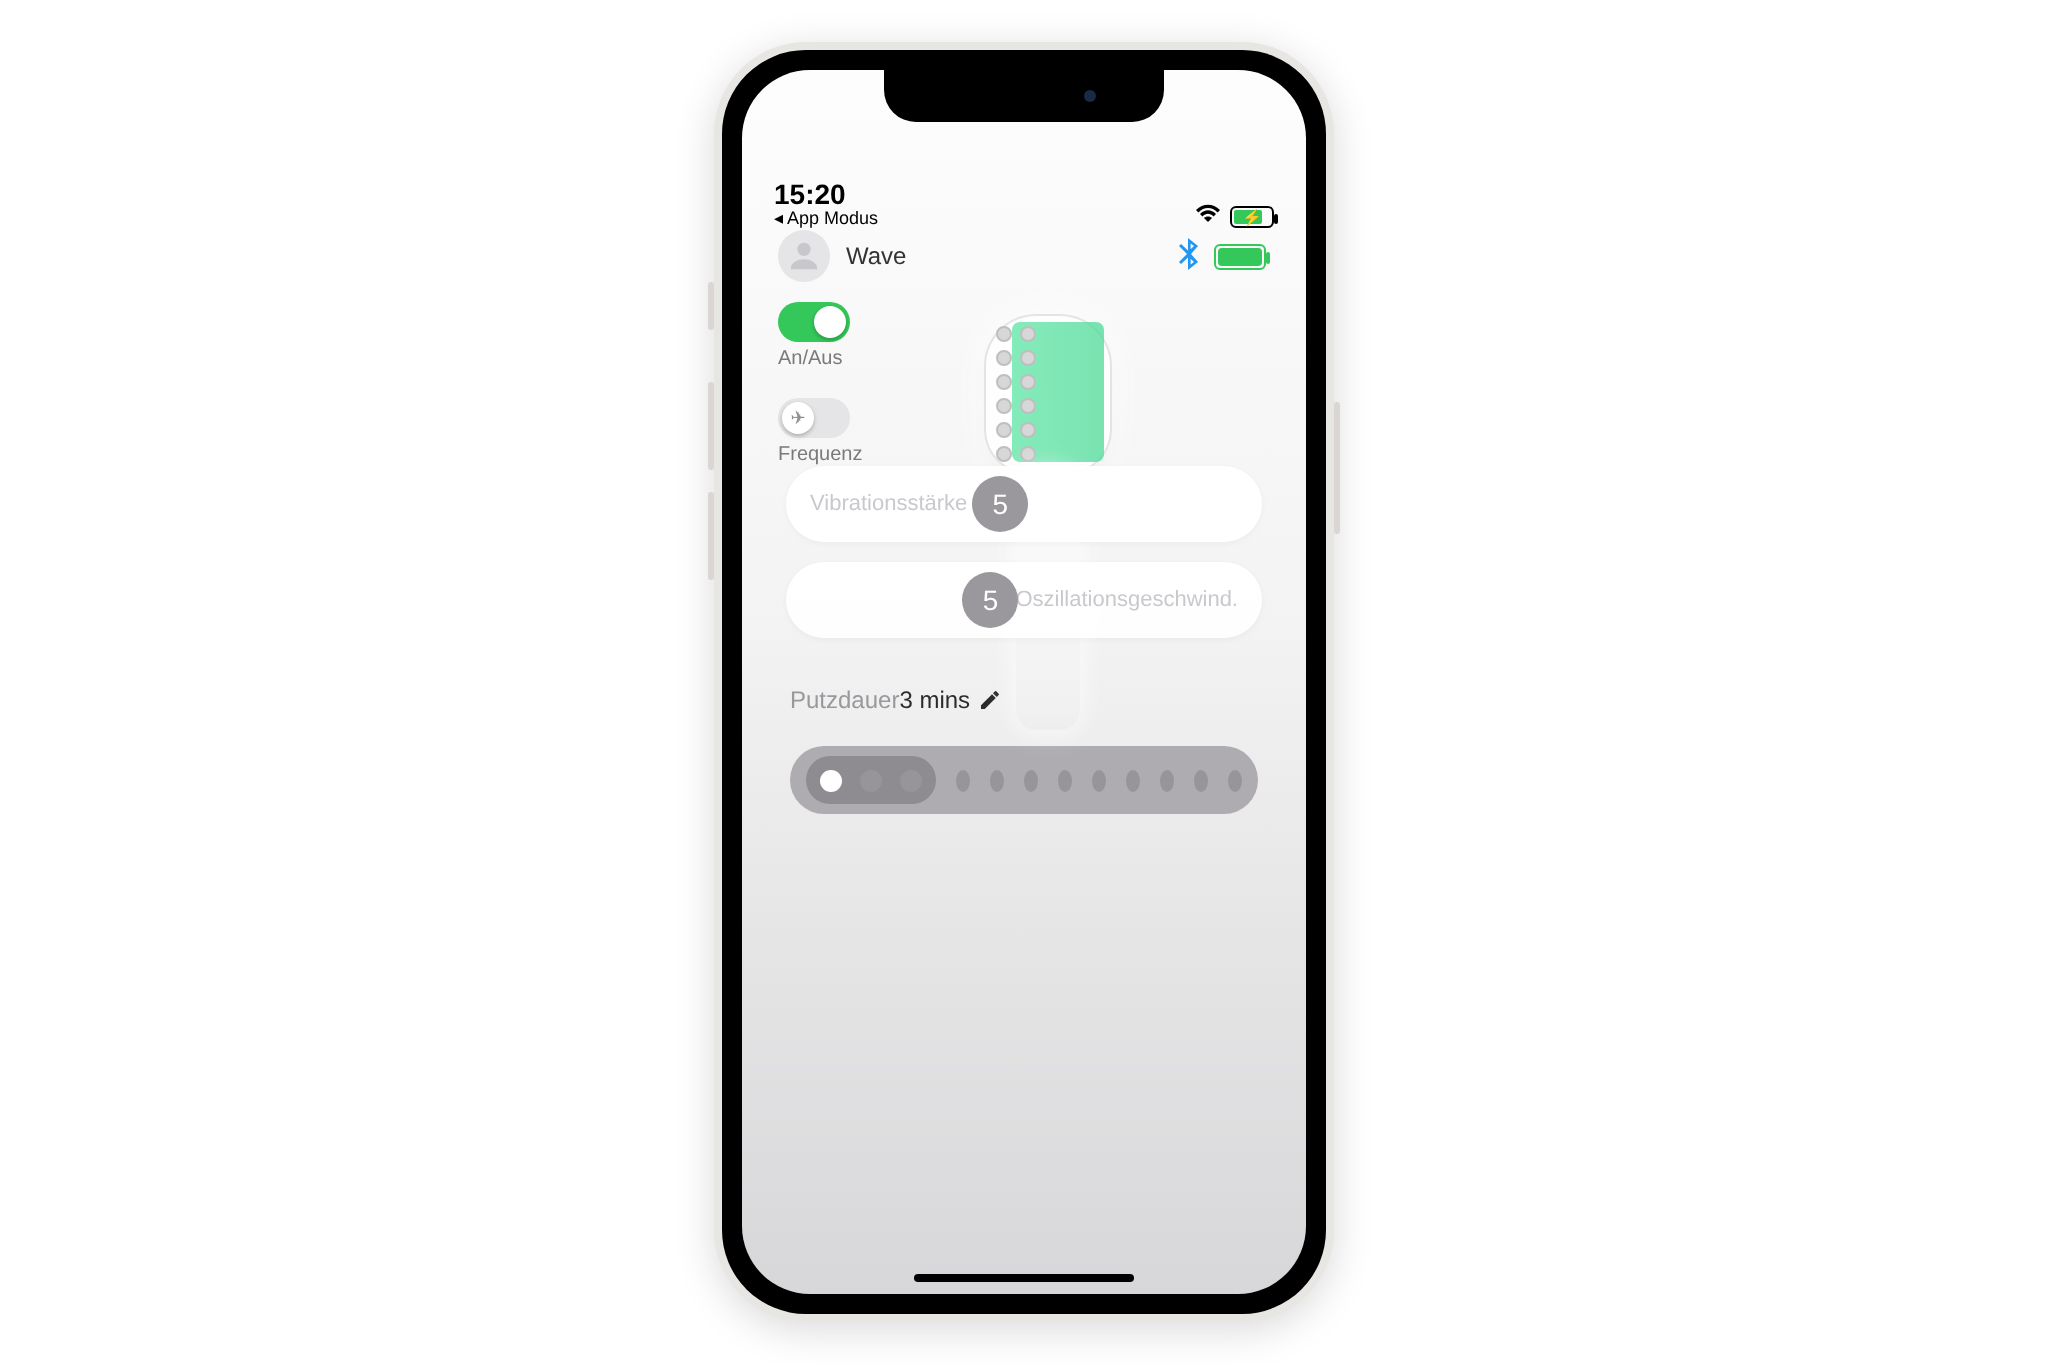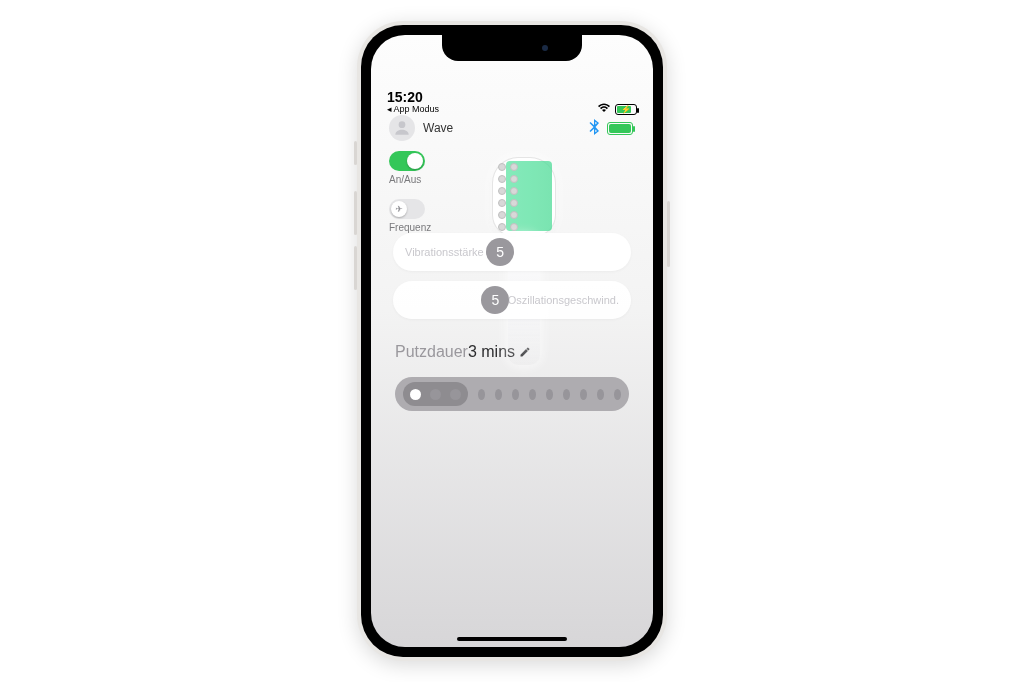--- a/index.html
+++ b/index.html
@@ -155,21 +155,21 @@
     width:28px;height:28px;border-radius:50%;
     background:#9a989d;color:#fff;font-size:14px;font-weight:500;
     display:flex;align-items:center;justify-content:center;
   }
   .sr1 .slider-knob{left:45%;}
   .sr2 .slider-knob{left:60%;}
   .sr3 .slider-knob{left:43%;}
   .sr1 .slider-label{margin-right:auto;}
   .sr2 .slider-label{margin-right:auto;}
   .sr3 .slider-label{margin-left:auto;}
-  .duration-row{display:flex;align-items:flex-end;margin:24px 6px 16px 6px;font-size:16px;}
+  .duration-row{display:flex;align-items:flex-end;margin:24px 6px 16px 6px;font-size:12px;}
   .duration-label{color:#9a989d;}
   .duration-value{color:#2c2c2e;display:flex;align-items:center;gap:4px;}
   .duration-value svg{width:12px;height:12px;}
   .mode-dots{
     margin:0 6px;height:34px;border-radius:18px;
     background:#aeacb0;display:flex;align-items:center;gap:10px;
     padding:0 8px;
   }
   .mode-dots .seg{display:flex;align-items:center;gap:9px;height:24px;border-radius:14px;padding:0 7px;}
   .mode-dots .seg.active{background:#8e8c90;}

